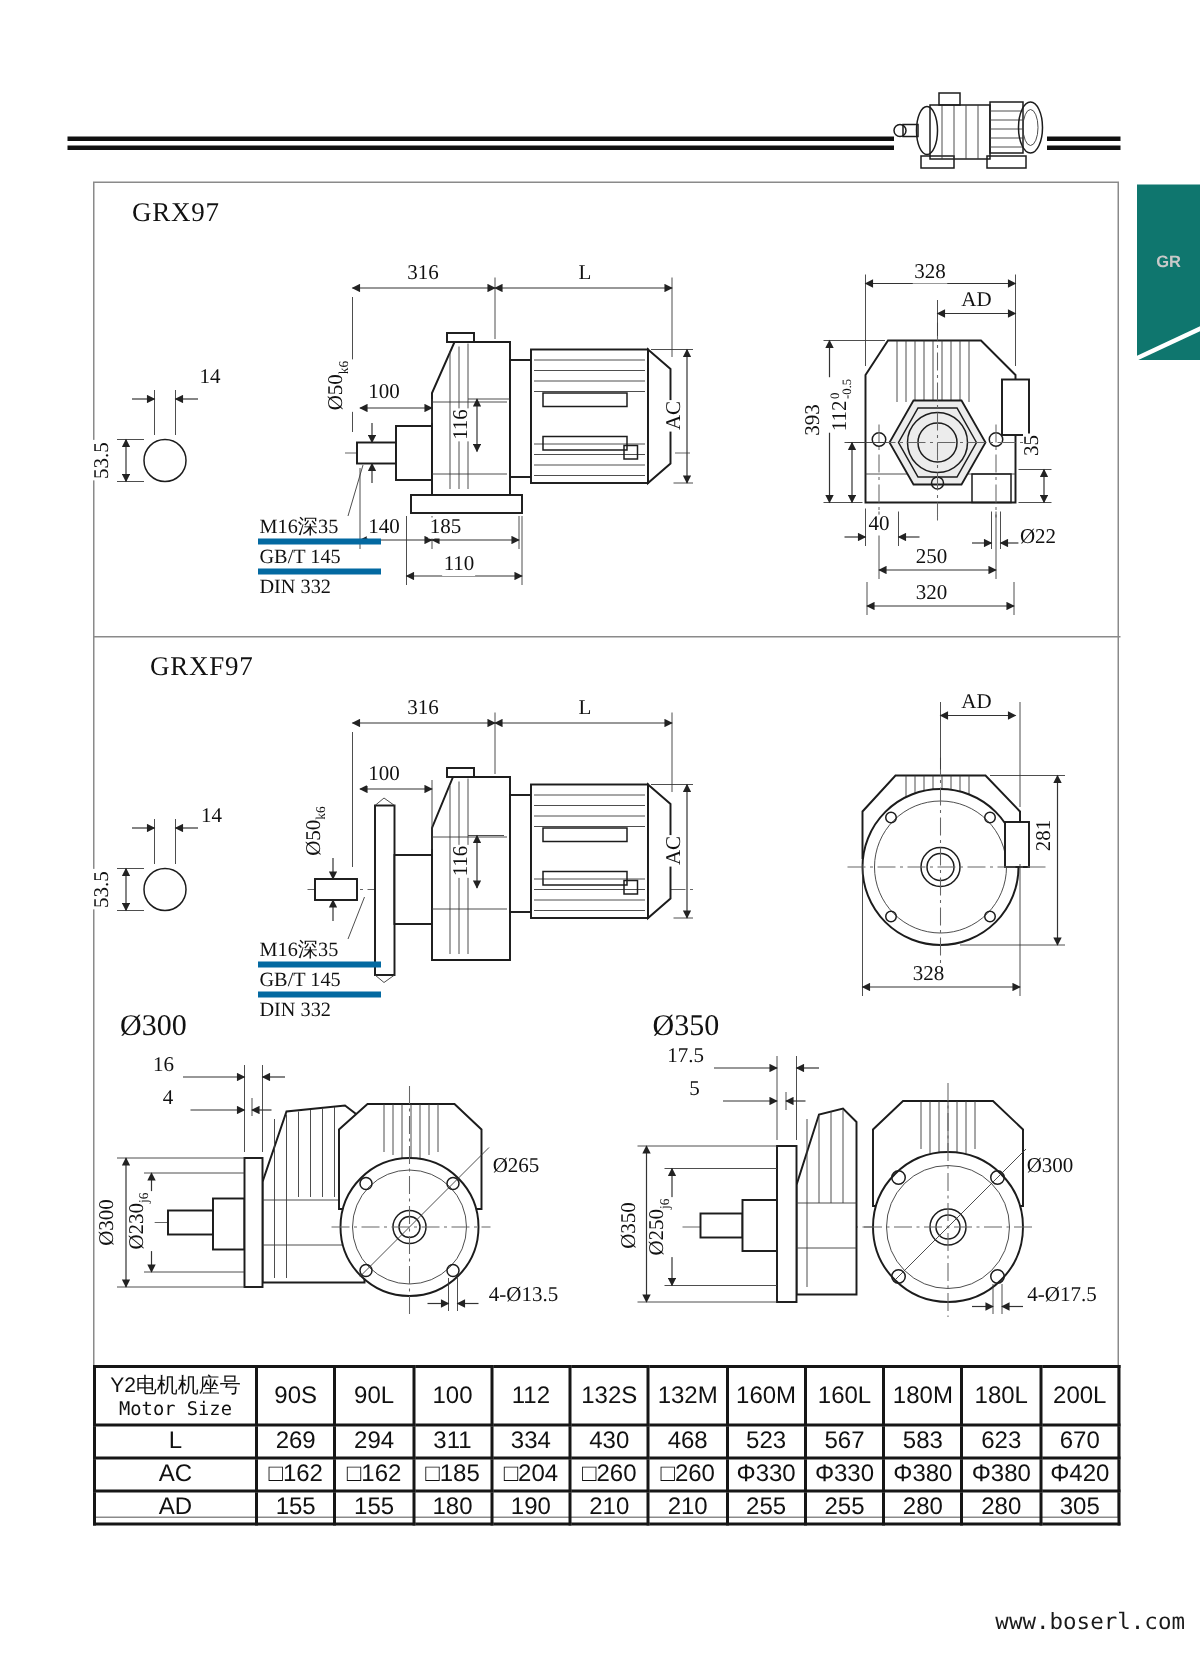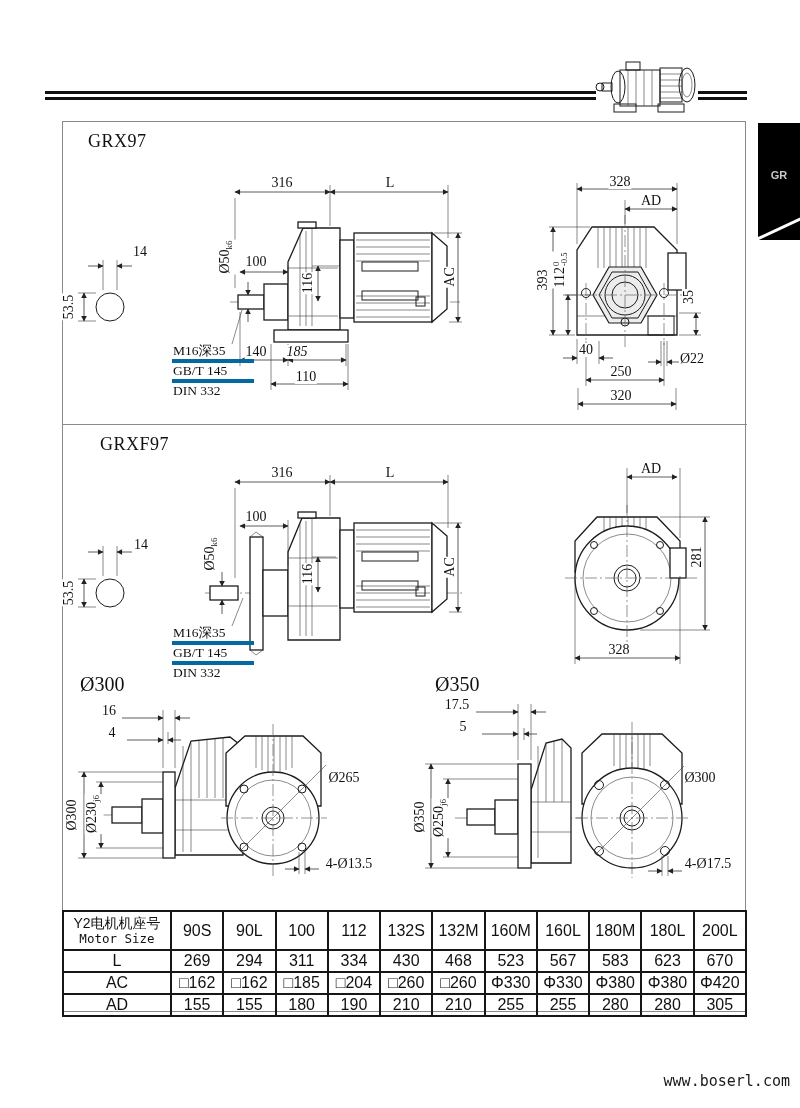--- a/index.html
+++ b/index.html
@@ -2,21 +2,21 @@
 <html><head>
 <meta charset="utf-8">
 <style>
   html,body{margin:0;padding:0;background:#fff;}
   #page{position:relative;width:800px;height:1108px;background:#ffffff;overflow:hidden;
         font-family:"Liberation Serif",serif;color:#111;}
   .rule{position:absolute;background:#101010;height:3px;}
   .mainbox{position:absolute;left:62px;top:121px;width:684px;height:891px;
            border:1px solid #8a8a8a;box-sizing:border-box;background:transparent;}
   .divider{position:absolute;left:62px;top:424px;width:685px;height:1px;background:#8a8a8a;}
-  .sidetab{position:absolute;left:758px;top:123px;width:42px;height:117px;background:#000000;overflow:hidden;}
+  .sidetab{position:absolute;left:758px;top:123px;width:42px;height:117px;background:#0f766e;overflow:hidden;}
   .sidetab .gr{position:absolute;left:0;top:46px;width:42px;text-align:center;
                font-family:"Liberation Sans",sans-serif;font-weight:bold;font-size:11px;color:#c9c9c9;}
   .sidetab .diag{position:absolute;left:-6px;top:104px;width:56px;height:3px;background:#fff;transform:rotate(-25deg);}
   .sec-title{position:absolute;font-size:18px;letter-spacing:.5px;white-space:nowrap;}
   .fl-title{position:absolute;font-size:20px;white-space:nowrap;}
   .lbl{position:absolute;font-size:14px;line-height:14px;white-space:nowrap;
        transform:translate(-50%,-50%);background:#fff;padding:0 1px;}
   .rot{transform:translate(-50%,-50%) rotate(-90deg);}
   .lbl sub{font-size:9px;}
   .tol{display:inline-block;vertical-align:-3px;margin-left:1px;}
@@ -303,21 +303,21 @@
 
   <span class="lbl z2" style="left:282px;top:183px;">316</span>
   <span class="lbl z2" style="left:390px;top:183px;">L</span>
   <span class="lbl z2" style="left:256px;top:262px;">100</span>
   <span class="lbl rot z2" style="left:227px;top:257px;"><span>Ø50</span><sub>k6</sub></span>
   <span class="lbl z2" style="left:140px;top:252px;">14</span>
   <span class="lbl rot z2" style="left:69px;top:307px;">53.5</span>
   <span class="lbl rot z2" style="left:308px;top:283px;">116</span>
   <span class="lbl rot z2" style="left:450px;top:277px;">AC</span>
   <span class="lbl z2" style="left:256px;top:352px;text-align:right;">140</span>
-  <span class="lbl z2" style="left:297px;top:352px;font-style:italic;">185</span>
+  <span class="lbl z2" style="left:297px;top:352px;">185</span>
   <span class="lbl z2" style="left:306px;top:377px;">110</span>
   <div class="notes z2" style="left:172px;top:343px;">
     <div class="n">M16深35</div>
     <div class="n">GB/T 145</div>
     <div class="n">DIN 332</div>
   </div>
 
   <span class="lbl z2" style="left:620px;top:182px;">328</span>
   <span class="lbl z2" style="left:651px;top:201px;">AD</span>
   <span class="lbl rot z2" style="left:543px;top:280px;">393</span>

